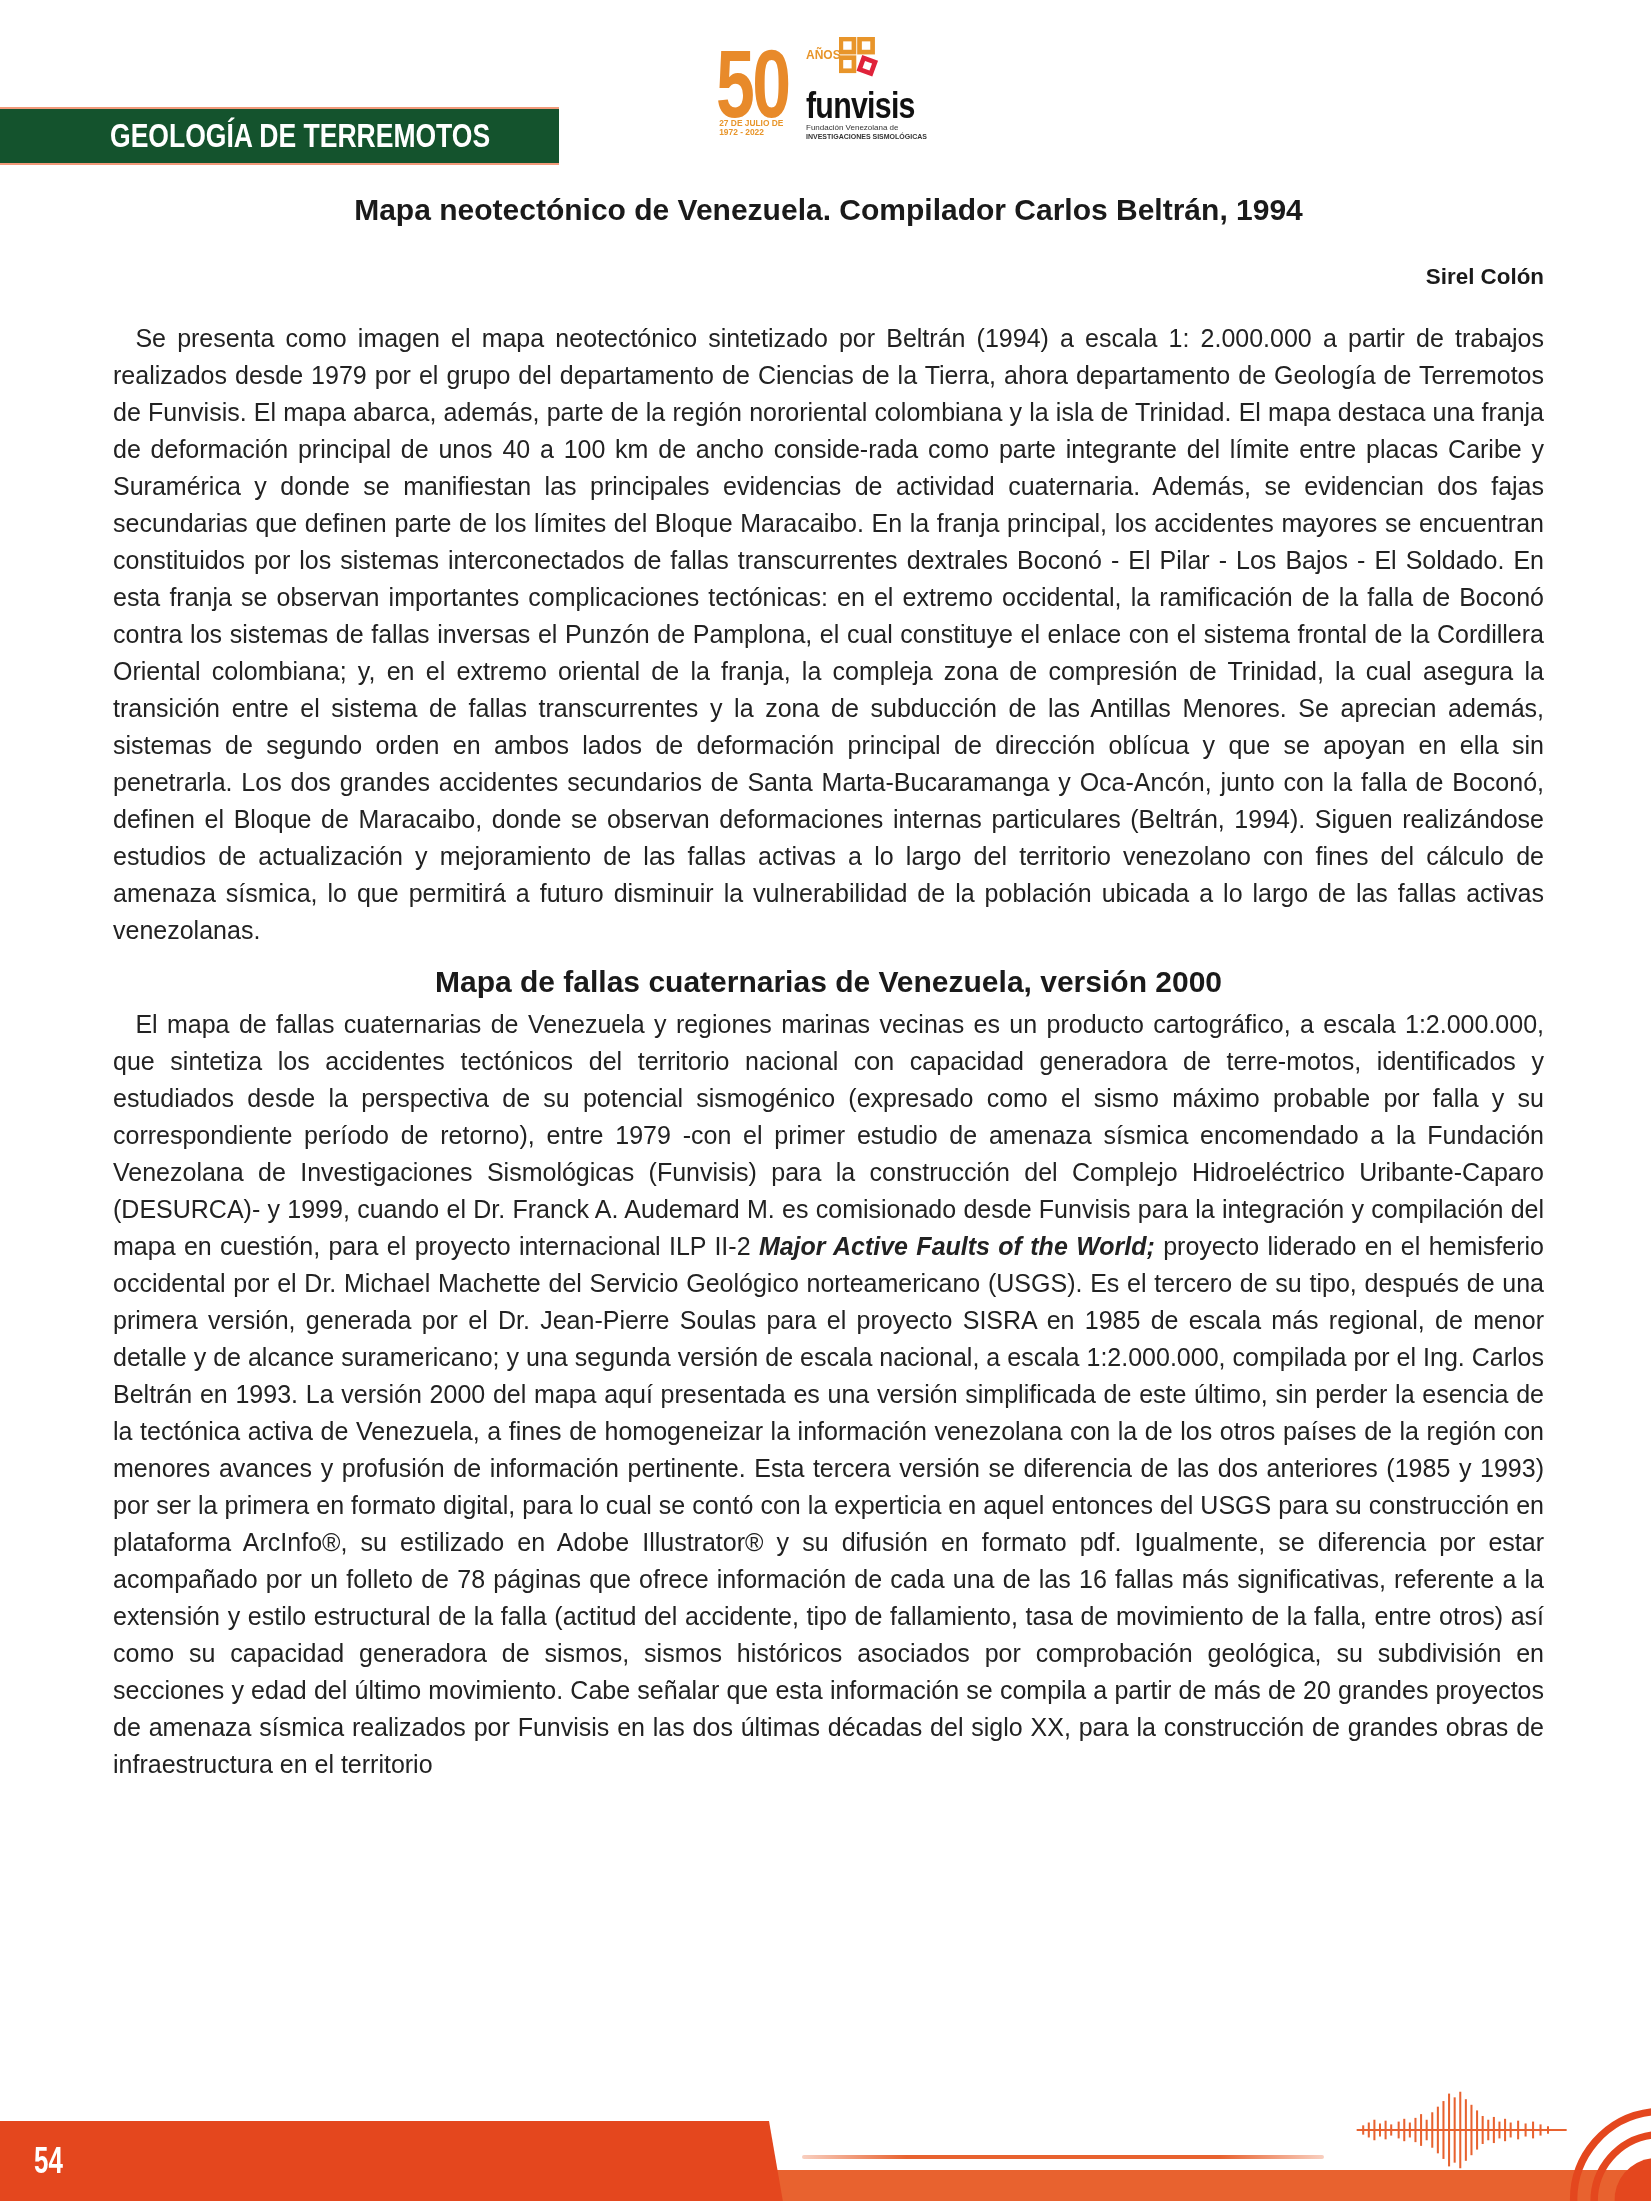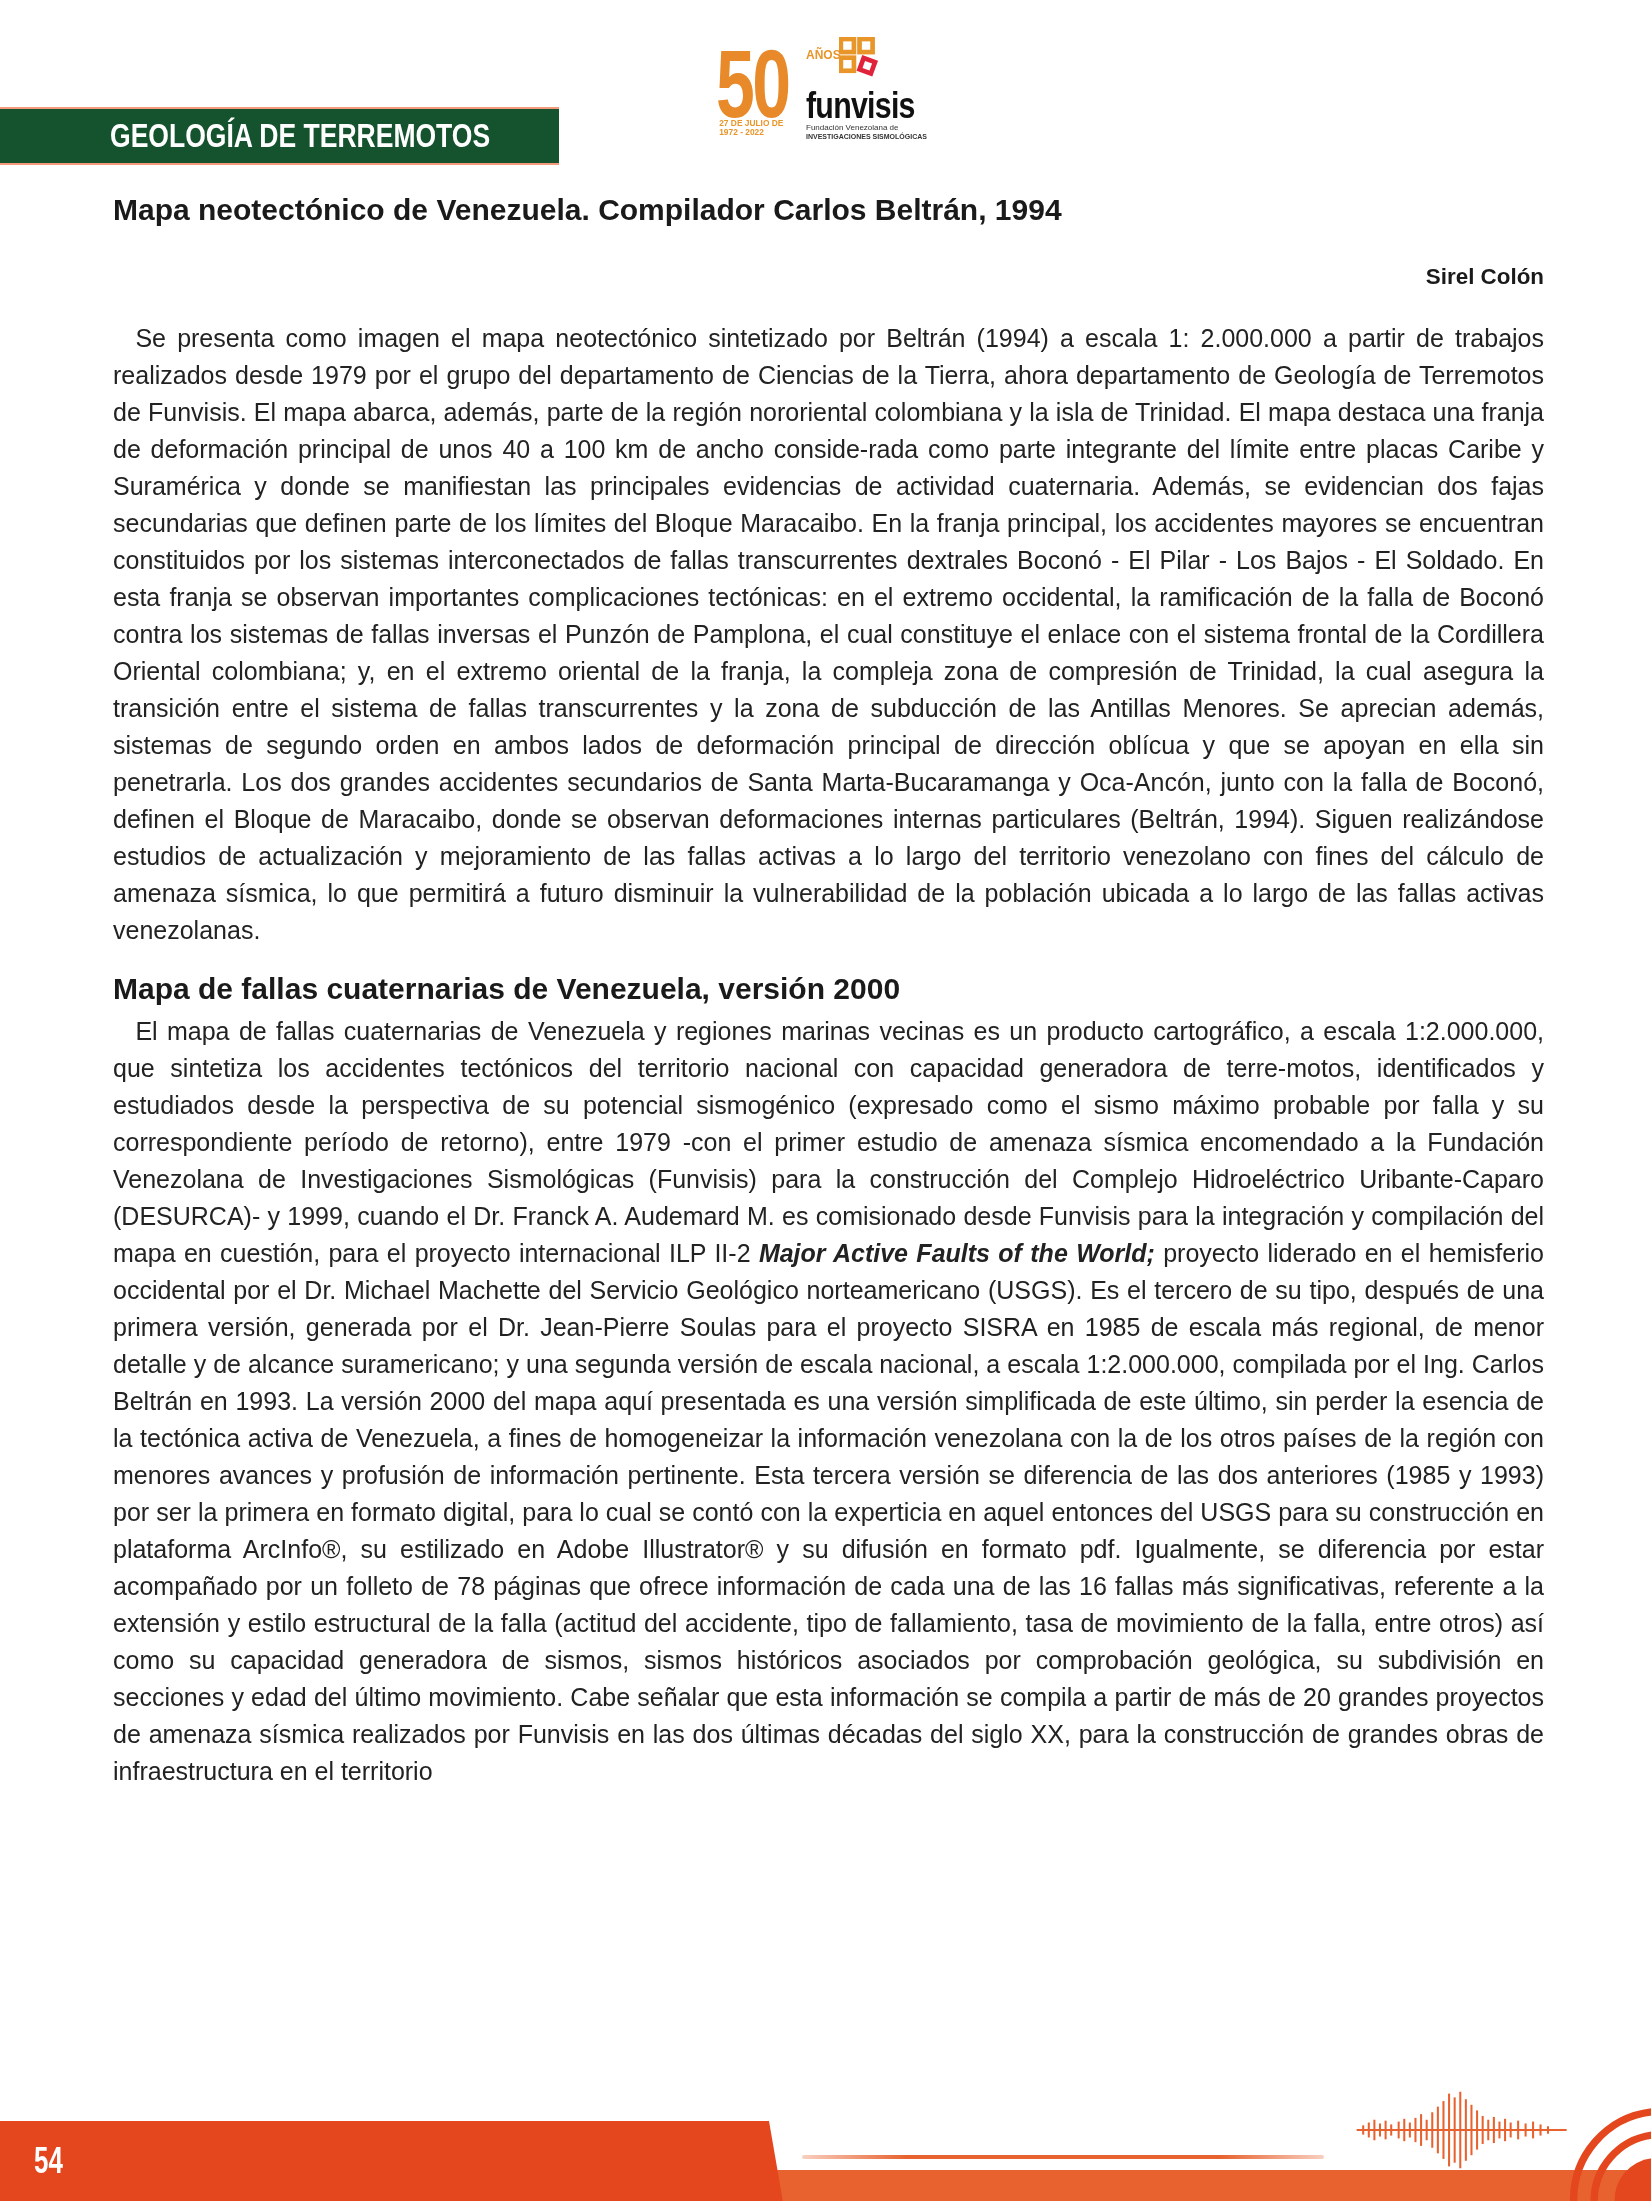--- a/index.html
+++ b/index.html
@@ -29,29 +29,29 @@
   .logo .anos { position: absolute; left: 98px; top: 11.2px; font-size: 12px; font-weight: bold; color: #e8952a; }
   .logo .squares { position: absolute; left: 131px; top: 0px; }
   .logo .date { position: absolute; left: 11.2px; top: 82px; font-size: 8.4px; font-weight: bold; color: #e8952a; text-align: left; line-height: 9.3px; width: 75px; }
   .logo .brand { position: absolute; left: 98px; top: 48px; font-size: 37px; font-weight: bold; color: #111; letter-spacing: -0.9px; transform: scaleX(0.82); transform-origin: left top; }
   .logo .sub1 { position: absolute; left: 98px; top: 86px; font-size: 8px; color: #333; white-space: nowrap; }
   .logo .sub2 { position: absolute; left: 98px; top: 96px; font-size: 7px; color: #333; font-weight: bold; white-space: nowrap; }
 
   
   .content { position: absolute; left: 113px; top: 186px; width: 1431px; }
   h1 {
-    margin: 0; text-align: left; font-size: 30px; font-weight: bold; color: #1a1a1a;
+    margin: 0; text-align: center; font-size: 30px; font-weight: bold; color: #1a1a1a;
     line-height: 48px;
   }
   .author { text-align: right; font-size: 22.4px; font-weight: bold; margin: 26px 0 26px; line-height: 34px; }
   p.body {
     margin: 0; font-size: 25px; line-height: 37px; text-align: justify; text-indent: 22.4px;
     color: #222;
   }
-  .sec2 h1 { margin-top: 16px; }
+  .sec2 h1 { margin-top: 9px; }
   em { font-style: italic; font-weight: bold; }
 
   
   .footer { position: absolute; left: 0; top: 2121px; width: 1652px; height: 81px; }
   .footer .red-main {
     position: absolute; left: 0; top: 0; width: 783px; height: 81px; background: #e4471e;
     clip-path: polygon(0 0, 769px 0, 783px 81px, 0 81px);
   }
   .footer .orange-bottom {
     position: absolute; left: 485px; top: 49px; width: 1167px; height: 32px; background: #e8622f;

